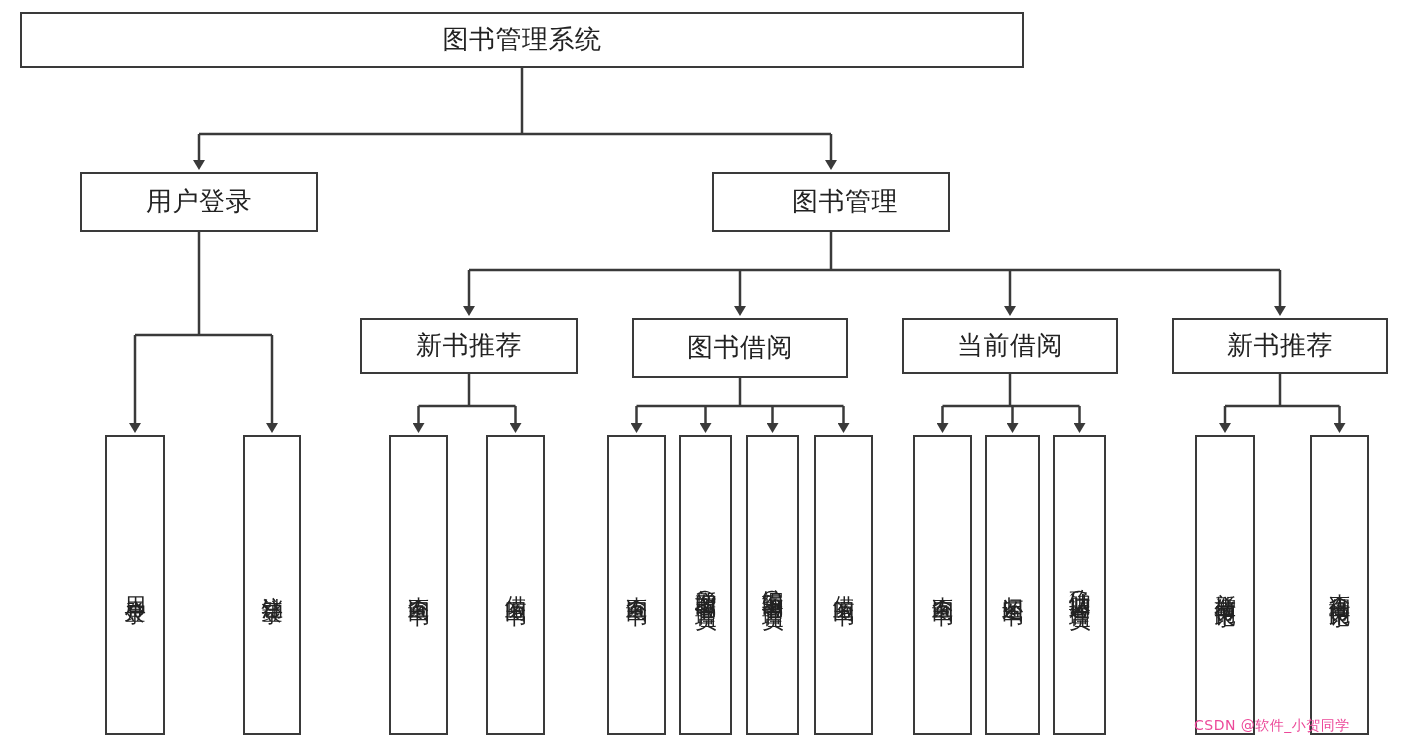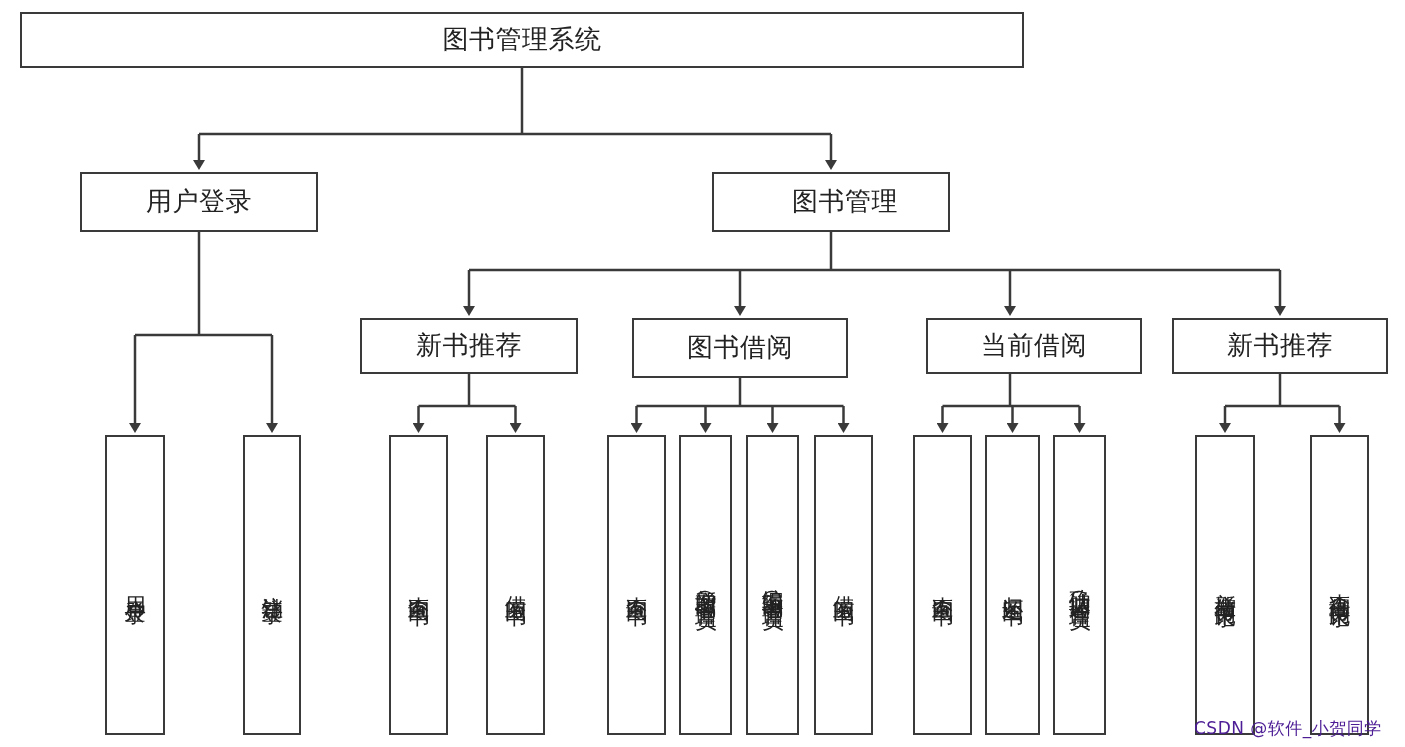--- a/index.html
+++ b/index.html
@@ -52,22 +52,22 @@
   .v-node .node-label {
     writing-mode: vertical-rl;
     text-orientation: upright;
     font-size: 21.5px;
     letter-spacing: 3px;
     line-height: 1.0;
     max-height: 290px;
   }
   .watermark {
     position: absolute;
-    color: #4c1d95;
-    font-size: 17px;
+    color: #ec4899;
+    font-size: 14px;
     letter-spacing: 0.5px;
     z-index: 20;
     white-space: nowrap;
     font-family: "DejaVu Sans", "Liberation Sans", sans-serif;
   }
 </style>
 </head>
 <body>
 
 <div id="canvas">
@@ -124,21 +124,21 @@
       </div>
       <div class="node h-node" style="left: 712px; top: 172px; width: 238px; height: 60px; padding-left: 28px;">
         <span class="node-label">图书管理</span>
       </div>
       <div class="node h-node" style="left: 360px; top: 318px; width: 218px; height: 56px;">
         <span class="node-label">新书推荐</span>
       </div>
       <div class="node h-node" style="left: 632px; top: 318px; width: 216px; height: 60px;">
         <span class="node-label">图书借阅</span>
       </div>
-      <div class="node h-node" style="left: 902px; top: 318px; width: 216px; height: 56px; margin-left: 24px;">
+      <div class="node h-node" style="left: 902px; top: 318px; width: 216px; height: 56px;">
         <span class="node-label">当前借阅</span>
       </div>
       <div class="node h-node" style="left: 1172px; top: 318px; width: 216px; height: 56px;">
         <span class="node-label">新书推荐</span>
       </div>
       <div class="node v-node" style="left: 105px; top: 435px; width: 60px; height: 300px;">
         <span class="node-label">用户登录</span>
       </div>
       <div class="node v-node" style="left: 243px; top: 435px; width: 58px; height: 300px;">
         <span class="node-label">注销登录</span>

